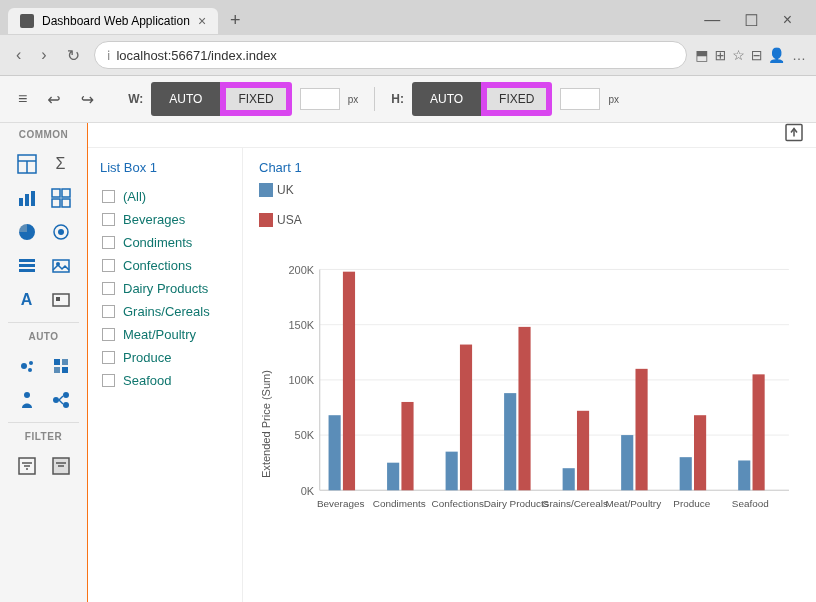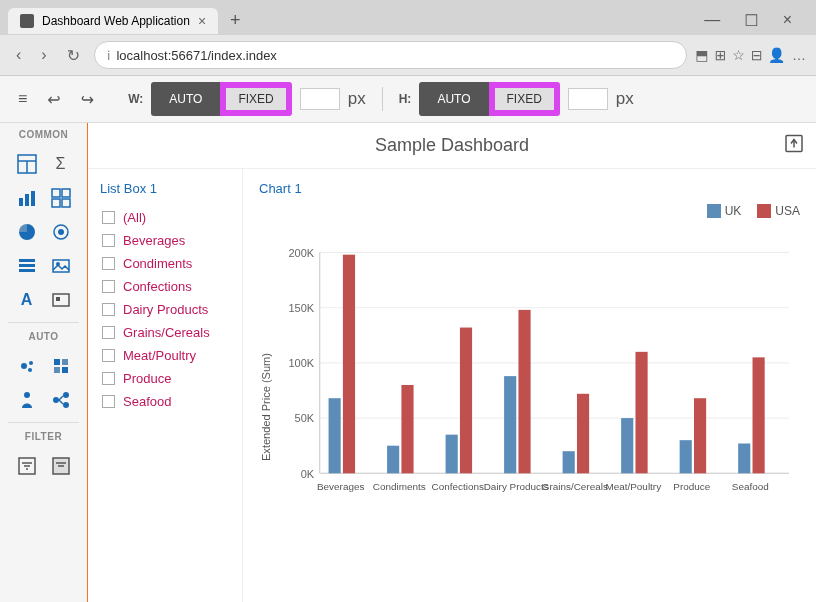--- a/index.html
+++ b/index.html
@@ -27,21 +27,21 @@
     
     .toolbar { display: flex; align-items: center; padding: 6px 12px; gap: 8px; background: #f5f5f5; border-bottom: 1px solid #ddd; }
     .toolbar-btn { background: none; border: none; cursor: pointer; padding: 4px 6px; color: #555; font-size: 16px; border-radius: 3px; }
     .dim-label { font-size: 12px; color: #555; font-weight: 600; }
     .dim-toggle { display: flex; }
     .dim-btn { padding: 4px 12px; font-size: 12px; border: 6px solid #d946ef; cursor: pointer; background: #e0e0e0; color: #333; }
     .dim-btn.active { background: #555; color: white; border-color: #555; }
     .dim-btn:first-child { border-radius: 3px 0 0 3px; }
     .dim-btn:last-child { border-radius: 0 3px 3px 0; }
     .dim-input { width: 40px; border: 1px solid #ccc; padding: 3px 6px; font-size: 12px; text-align: center; }
-    .dim-unit { font-size: 17px; color: #555; }
+    .dim-unit { font-size: 10px; color: #555; }
     .dim-separator { width: 1px; background: #ccc; height: 24px; margin: 0 8px; }
 
     
     .main-layout { display: flex; height: calc(602px - 120px); }
 
     
     .left-sidebar { width: 88px; background: #f5f5f5; border-right: 1px solid #f97316; display: flex; flex-direction: column; }
     .sidebar-section-label { font-size: 10px; color: #888; text-align: center; padding: 6px 0 4px; font-weight: 600; letter-spacing: 0.5px; }
     .sidebar-icons { display: flex; flex-wrap: wrap; justify-content: center; gap: 2px; padding: 4px; }
     .sidebar-icon { width: 32px; height: 32px; display: flex; align-items: center; justify-content: center; cursor: pointer; border-radius: 3px; color: #1a6bb5; font-size: 18px; }
@@ -55,28 +55,28 @@
     .dashboard-header { display: flex; align-items: center; justify-content: center; padding: 12px 16px; border-bottom: 1px solid #eee; position: relative; }
     .dashboard-title { font-size: 18px; color: #555; font-weight: 400; }
     .share-btn { position: absolute; right: 12px; top: 50%; transform: translateY(-50%); background: none; border: none; cursor: pointer; color: #555; font-size: 18px; }
 
     
     .dashboard-body { display: flex; flex: 1; overflow: hidden; }
 
     
     .list-panel { width: 155px; border-right: 1px solid #eee; padding: 12px; }
     .list-panel-title { font-size: 13px; color: #1a6bb5; margin-bottom: 10px; font-weight: 500; }
-    .list-item { display: flex; align-items: center; gap: 8px; padding: 4px 2px; font-size: 13px; color: #be185d; cursor: pointer; }
+    .list-item { display: flex; align-items: center; gap: 8px; padding: 4px 2px; font-size: 13px; color: #0f766e; cursor: pointer; }
     .list-checkbox { width: 13px; height: 13px; border: 1px solid #aaa; background: white; flex-shrink: 0; }
 
     
     .chart-panel { flex: 1; padding: 12px 16px; }
     .chart-title { font-size: 13px; color: #1a6bb5; margin-bottom: 8px; font-weight: 500; }
     .chart-container { position: relative; width: 100%; height: 340px; }
-    .chart-legend { display: flex; gap: 16px; justify-content: flex-end; margin-bottom: 8px; font-size: 12px; color: #555; }
+    .chart-legend { display: flex; gap: 16px; justify-content: flex-end; margin-bottom: 16px; font-size: 12px; color: #555; flex-direction: column; }
     .legend-item { display: flex; align-items: center; gap: 4px; }
     .legend-dot { width: 14px; height: 14px; }
 
     
     .chart-svg { width: 100%; height: 100%; }
   </style>
 </head>
 <body>
 
 <div class="browser-chrome">
@@ -251,21 +251,20 @@
             <line x1="5" y1="7" x2="15" y2="7" stroke="#555" stroke-width="1.5"></line>
             <line x1="7" y1="10" x2="13" y2="10" stroke="#555" stroke-width="1.5"></line>
           </svg>
       </div>
     </div>
 
   </div>
 
   <div class="content-area">
     <div class="dashboard-header">
-      <span class="dashboard-title">Sample Dashboard</span>
       <button class="share-btn">
         <svg width="20" height="20" viewBox="0 0 20 20" fill="none" stroke="#555" stroke-width="1.5">
             <rect x="2" y="2" width="16" height="16" rx="1"></rect>
             <path d="M7 10 L10 6 L13 10"></path>
             <line x1="10" y1="6" x2="10" y2="14"></line>
           </svg>
       </button>
     </div>
 
     <div class="dashboard-body">

